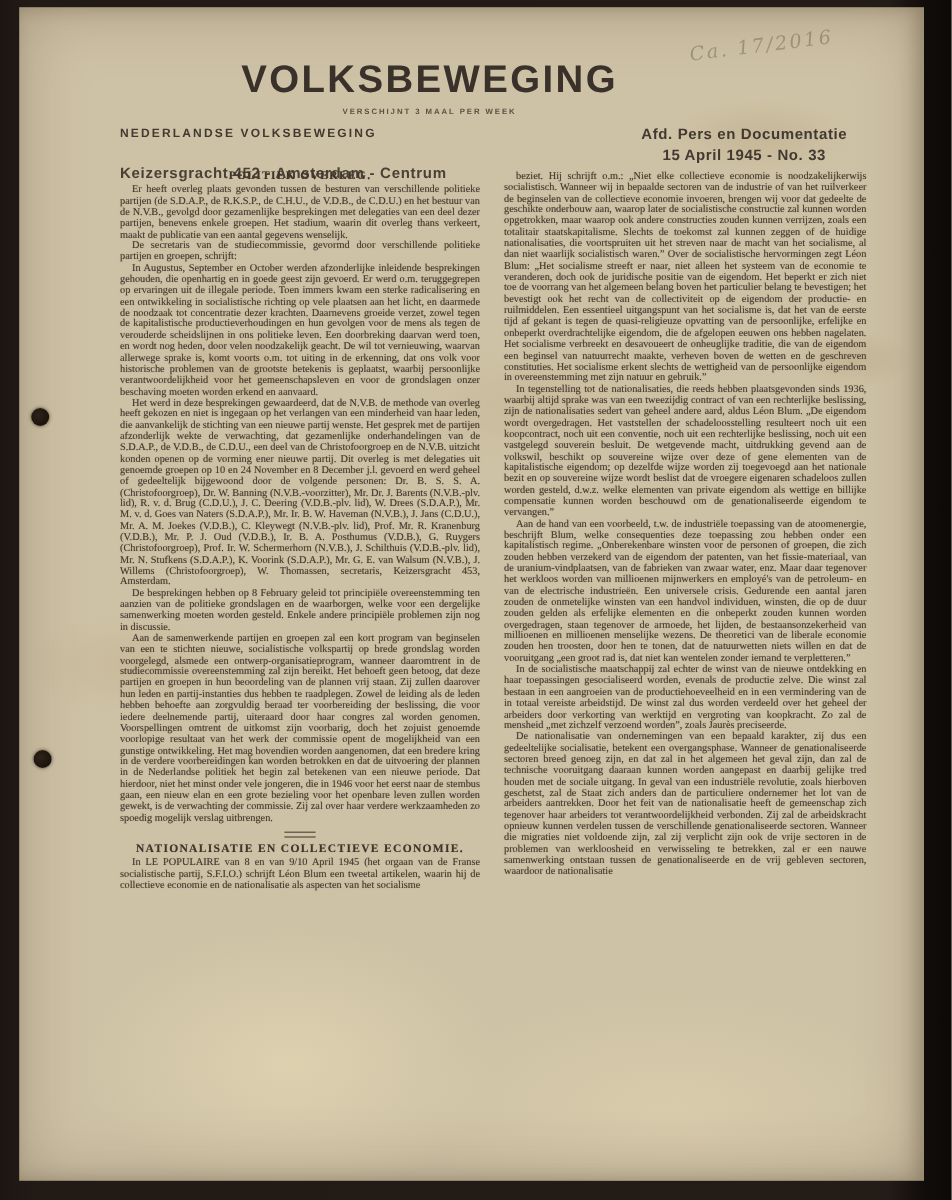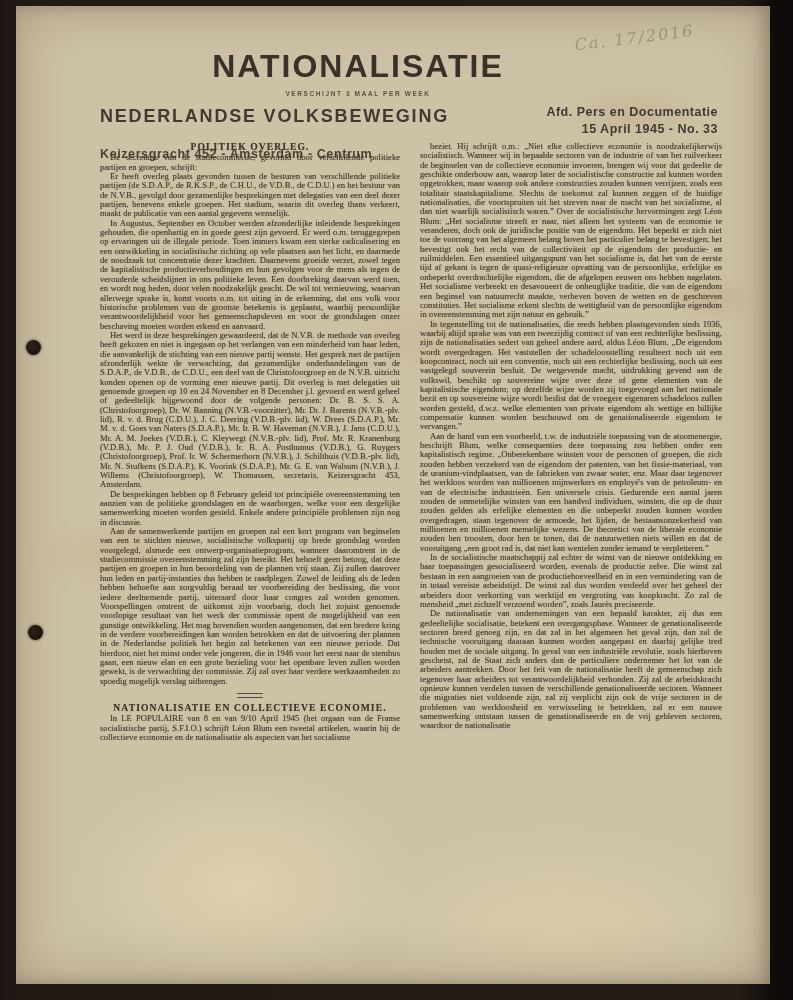--- a/index.html
+++ b/index.html
@@ -40,24 +40,24 @@
   }
   .masthead-sub{
     position:absolute;left:0;right:70px;top:84px;text-align:center;
     font-family:"Liberation Sans",sans-serif;font-weight:700;
     font-size:6.5px;letter-spacing:1.6px;color:#5c5144;
   }
   .org-block{
     position:absolute;left:84px;top:100px;
     font-family:"Liberation Sans",sans-serif;color:#423930;
   }
-  .org-name{font-size:18px;font-weight:700;letter-spacing:1.8px;}
+  .org-name{font-size:10px;font-weight:700;letter-spacing:1.8px;}
   .org-address{font-size:12.5px;font-weight:700;letter-spacing:0.6px;margin-top:20px;color:#4a4136;}
   .issue-block{
-    position:absolute;right:52px;top:98px;text-align:right;
+    position:absolute;right:64px;top:98px;text-align:center;
     font-family:"Liberation Sans",sans-serif;color:#423930;
   }
   .issue-line{font-size:12.5px;font-weight:700;letter-spacing:0.5px;line-height:17px;}
   .col{
     position:absolute;top:136px;
     font-size:8.6px;line-height:9.35px;color:#473c30;
     text-align:justify;
     text-shadow:0 0 0.7px rgba(71,60,48,0.55);
   }
   .col-left{left:84px;width:300px;}
@@ -77,37 +77,37 @@
 </head>
 <body>
 
 <div class="paper">
 
   <div class="punch-hole hole1"></div>
   <div class="punch-hole hole2"></div>
 
   <div class="annotation">Ca. 17/2016</div>
 
-  <div class="masthead-title">NATIONALISATIE</div>
+  <div class="masthead-title">VOLKSBEWEGING</div>
   <div class="masthead-sub">VERSCHIJNT 3 MAAL PER WEEK</div>
 
   <div class="org-block">
     <div class="org-name">NEDERLANDSE VOLKSBEWEGING</div>
     <div class="org-address">Keizersgracht 452 - Amsterdam - Centrum</div>
   </div>
 
   <div class="issue-block">
     <div class="issue-line">Afd. Pers en Documentatie</div>
     <div class="issue-line">15 April 1945 - No. 33</div>
   </div>
 
   <div class="col col-left">
     <h3 class="section-title">POLITIEK OVERLEG.</h3>
+    <p>Er heeft overleg plaats gevonden tussen de besturen van verschillende politieke partijen (de S.D.A.P., de R.K.S.P., de C.H.U., de V.D.B., de C.D.U.) en het bestuur van de N.V.B., gevolgd door gezamenlijke besprekingen met delegaties van een deel dezer partijen, benevens enkele groepen. Het stadium, waarin dit overleg thans verkeert, maakt de publicatie van een aantal gegevens wenselijk.</p>
     <p>De secretaris van de studiecommissie, gevormd door verschillende politieke partijen en groepen, schrijft:</p>
-    <p>Er heeft overleg plaats gevonden tussen de besturen van verschillende politieke partijen (de S.D.A.P., de R.K.S.P., de C.H.U., de V.D.B., de C.D.U.) en het bestuur van de N.V.B., gevolgd door gezamenlijke besprekingen met delegaties van een deel dezer partijen, benevens enkele groepen. Het stadium, waarin dit overleg thans verkeert, maakt de publicatie van een aantal gegevens wenselijk.</p>
     <p>In Augustus, September en October werden afzonderlijke inleidende besprekingen gehouden, die openhartig en in goede geest zijn gevoerd. Er werd o.m. teruggegrepen op ervaringen uit de illegale periode. Toen immers kwam een sterke radicalisering en een ontwikkeling in socialistische richting op vele plaatsen aan het licht, en daarmede de noodzaak tot concentratie dezer krachten. Daarnevens groeide verzet, zowel tegen de kapitalistische productieverhoudingen en hun gevolgen voor de mens als tegen de verouderde scheidslijnen in ons politieke leven. Een doorbreking daarvan werd toen, en wordt nog heden, door velen noodzakelijk geacht. De wil tot vernieuwing, waarvan allerwege sprake is, komt voorts o.m. tot uiting in de erkenning, dat ons volk voor historische problemen van de grootste betekenis is geplaatst, waarbij persoonlijke verantwoordelijkheid voor het gemeenschapsleven en voor de grondslagen onzer beschaving moeten worden erkend en aanvaard.</p>
     <p>Het werd in deze besprekingen gewaardeerd, dat de N.V.B. de methode van overleg heeft gekozen en niet is ingegaan op het verlangen van een minderheid van haar leden, die aanvankelijk de stichting van een nieuwe partij wenste. Het gesprek met de partijen afzonderlijk wekte de verwachting, dat gezamenlijke onderhandelingen van de S.D.A.P., de V.D.B., de C.D.U., een deel van de Christofoorgroep en de N.V.B. uitzicht konden openen op de vorming ener nieuwe partij. Dit overleg is met delegaties uit genoemde groepen op 10 en 24 November en 8 December j.l. gevoerd en werd geheel of gedeeltelijk bijgewoond door de volgende personen: Dr. B. S. S. A. (Christofoorgroep), Dr. W. Banning (N.V.B.-voorzitter), Mr. Dr. J. Barents (N.V.B.-plv. lid), R. v. d. Brug (C.D.U.), J. C. Deering (V.D.B.-plv. lid), W. Drees (S.D.A.P.), Mr. M. v. d. Goes van Naters (S.D.A.P.), Mr. Ir. B. W. Haveman (N.V.B.), J. Jans (C.D.U.), Mr. A. M. Joekes (V.D.B.), C. Kleywegt (N.V.B.-plv. lid), Prof. Mr. R. Kranenburg (V.D.B.), Mr. P. J. Oud (V.D.B.), Ir. B. A. Posthumus (V.D.B.), G. Ruygers (Christofoorgroep), Prof. Ir. W. Schermerhorn (N.V.B.), J. Schilthuis (V.D.B.-plv. lid), Mr. N. Stufkens (S.D.A.P.), K. Voorink (S.D.A.P.), Mr. G. E. van Walsum (N.V.B.), J. Willems (Christofoorgroep), W. Thomassen, secretaris, Keizersgracht 453, Amsterdam.</p>
     <p>De besprekingen hebben op 8 February geleid tot principiële overeenstemming ten aanzien van de politieke grondslagen en de waarborgen, welke voor een dergelijke samenwerking moeten worden gesteld. Enkele andere principiële problemen zijn nog in discussie.</p>
     <p>Aan de samenwerkende partijen en groepen zal een kort program van beginselen van een te stichten nieuwe, socialistische volkspartij op brede grondslag worden voorgelegd, alsmede een ontwerp-organisatieprogram, wanneer daaromtrent in de studiecommissie overeenstemming zal zijn bereikt. Het behoeft geen betoog, dat deze partijen en groepen in hun beoordeling van de plannen vrij staan. Zij zullen daarover hun leden en partij-instanties dus hebben te raadplegen. Zowel de leiding als de leden hebben behoefte aan zorgvuldig beraad ter voorbereiding der beslissing, die voor iedere deelnemende partij, uiteraard door haar congres zal worden genomen. Voorspellingen omtrent de uitkomst zijn voorbarig, doch het zojuist genoemde voorlopige resultaat van het werk der commissie opent de mogelijkheid van een gunstige ontwikkeling. Het mag bovendien worden aangenomen, dat een bredere kring in de verdere voorbereidingen kan worden betrokken en dat de uitvoering der plannen in de Nederlandse politiek het begin zal betekenen van een nieuwe periode. Dat hierdoor, niet het minst onder vele jongeren, die in 1946 voor het eerst naar de stembus gaan, een nieuw elan en een grote bezieling voor het openbare leven zullen worden gewekt, is de verwachting der commissie. Zij zal over haar verdere werkzaamheden zo spoedig mogelijk verslag uitbrengen.</p>
     <div class="divider"></div>
     <h3 class="section-title second">NATIONALISATIE EN COLLECTIEVE ECONOMIE.</h3>
     <p>In LE POPULAIRE van 8 en van 9/10 April 1945 (het orgaan van de Franse socialistische partij, S.F.I.O.) schrijft Léon Blum een tweetal artikelen, waarin hij de collectieve economie en de nationalisatie als aspecten van het socialisme</p>
   </div>
 
   <div class="col col-right">

